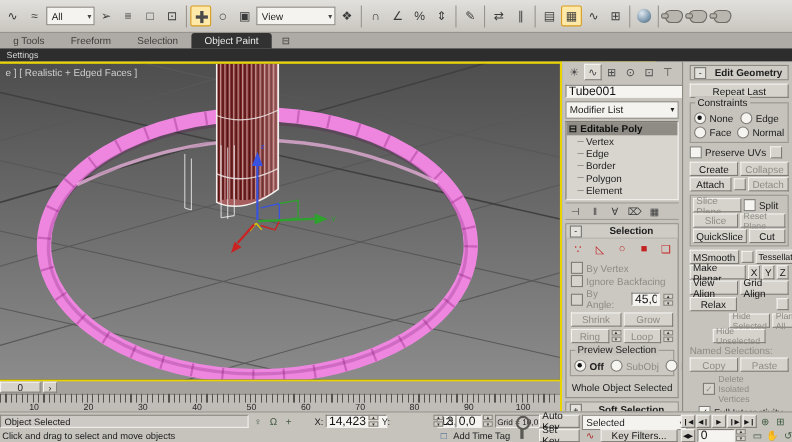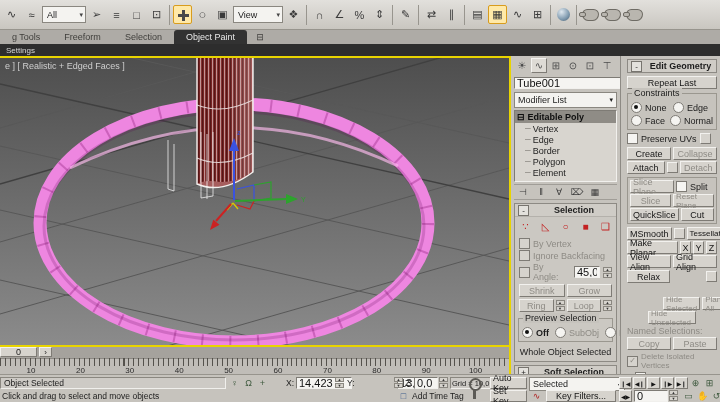--- a/index.html
+++ b/index.html
@@ -143,21 +143,21 @@
         <span class="arr">▾</span>
       </span>
       <span class="ti">➢</span>
       <span class="ti">≡</span>
       <span class="ti">□</span>
       <span class="ti">⊡</span>
       <span class="sep"></span>
       <span class="ti mv hl"></span>
       <span class="ti rot">○</span>
       <span class="ti">▣</span>
-      <span class="dd" style="width: 50px;">
+      <span class="dd" style="width: 72px;">
         <span class="lbl">View</span>
         <span class="arr">▾</span>
       </span>
       <span class="ti">❖</span>
       <span class="sep"></span>
       <span class="ti">∩</span>
       <span class="ti">∠</span>
       <span class="ti">%</span>
       <span class="ti">⇕</span>
       <span class="sep"></span>
@@ -468,33 +468,33 @@
       <div class="btn" style="width:11px">Z</div>
     </div>
     <div class="row" style="margin:1px 0;">
       <div class="btn" style="flex:1">View Align</div>
       <div class="btn" style="flex:1">Grid Align</div>
     </div>
     <div class="row" style="margin:2px 0;justify-content:flex-end;gap:36px;">
       <div class="btn" style="width:46px">Relax</div>
       <span class="sq"></span>
     </div>
-    <div class="row" style="margin:14px 0 1px 0;padding-left:36px;">
+    <div class="row" style="margin:2px 0 1px 0;padding-left:36px;">
       <div class="btn dis" style="flex:1;font-size:8px;">Hide Selected</div>
       <div class="btn dis" style="flex:1;font-size:8px;">Plane All</div>
     </div>
     <div class="row" style="margin:1px 0;justify-content:center;">
       <div class="btn dis" style="width:48px;font-size:8px;">Hide Unselected</div>
     </div>
     <div class="dis" style="margin:2px 0 1px 0;">Named Selections:</div>
     <div class="row" style="margin:1px 0;">
       <div class="btn dis" style="flex:1">Copy</div>
       <div class="btn dis" style="flex:1">Paste</div>
     </div>
-    <div class="chk dis" style="margin:2px 0;font-size:8px;">
+    <div class="chk dis" style="margin:2px 12px;font-size:8px;">
       <span class="cbx on"></span>
         <span>Delete Isolated Vertices</span>
     </div>
     <div class="chk" style="margin:1px 0 3px 8px;">
       <span class="cbx on"></span>
         <span>Full Interactivity</span>
     </div>
     <div class="roll-h" style="border:1px solid #8d8a84;margin:2px 0 3px 0;">
       <span class="pm">-</span>
       <span class="roll-t">Subdivision Surface</span>

